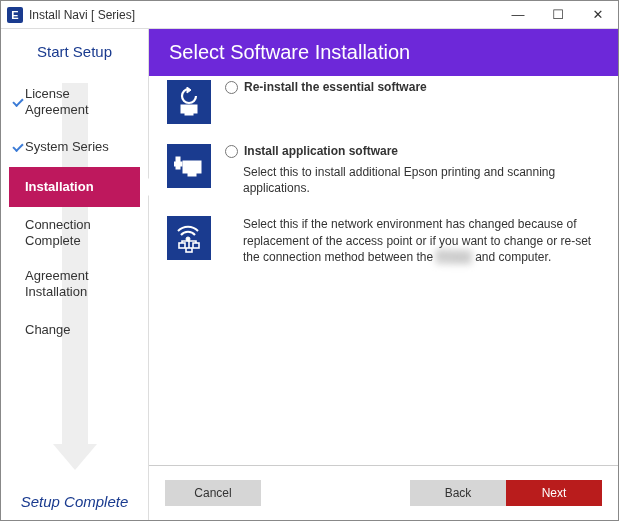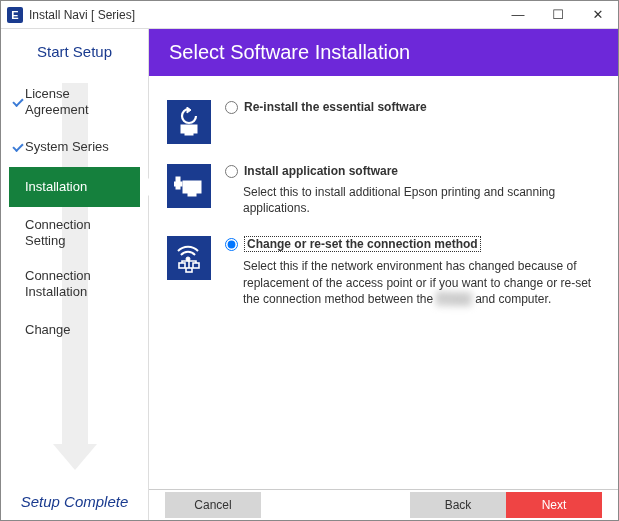--- a/index.html
+++ b/index.html
@@ -119,22 +119,23 @@
     content: "";
     position: absolute;
     left: 4px;
     top: 50%;
     width: 8px; height: 4px;
     border-left: 2px solid #3b7bd6;
     border-bottom: 2px solid #3b7bd6;
     transform: translateY(-60%) rotate(-45deg);
   }
   .step.active {
-    background: #15803d;
+    background: #be185d;
     color: #fff;
+    font-weight: bold;
   }
   .step.active::after {
     content: "";
     position: absolute;
     right: -10px;
     top: 50%;
     transform: translateY(-50%);
     width: 0; height: 0;
     border-top: 10px solid transparent;
     border-bottom: 10px solid transparent;
@@ -147,21 +148,21 @@
     min-width: 0;
   }
   .main-header {
     background: #6d28d9;
     color: #fff;
     font-size: 20px;
     padding: 12px 20px;
   }
   .options {
     flex: 1;
-    padding: 24px 18px 10px 18px;
+    padding: 4px 18px 10px 18px;
     overflow: auto;
   }
   .option {
     display: flex;
     margin-bottom: 20px;
   }
   .option .icon {
     width: 44px; height: 44px;
     background: #1a3b8f;
     margin-right: 14px;
@@ -197,35 +198,35 @@
   .blurred {
     filter: blur(3px);
     display: inline-block;
     background: rgba(180,180,180,0.35);
     border-radius: 2px;
     color: transparent;
     text-shadow: 0 0 6px rgba(100,100,100,0.8);
   }
   .footer {
     border-top: 1px solid #ccc;
-    padding: 2px 16px;
+    padding: 14px 16px;
     display: flex;
     align-items: center;
   }
   .footer .spacer { flex: 1; }
   .btn {
     min-width: 96px;
     height: 26px;
     border: none;
     font-size: 12px;
     cursor: pointer;
   }
   .btn.secondary { background: #d6d6d6; color: #333; }
   .btn.secondary:first-child { margin-left: 0; }
-  .btn.primary { background: #ef4444; color: #fff; }
+  .btn.primary { background: #b91c1c; color: #fff; }
 </style>
 </head>
 <body>
 
 <div class="window">
 
   <div class="titlebar">
     <span class="app-icon">E</span>
     <span>Install Navi [        Series]</span>
     <div class="wincontrols">
@@ -247,24 +248,24 @@
           <div class="step done">
             <span>License Agreement</span>
           </div>
           <div class="step done">
             <span>System Series</span>
           </div>
           <div class="step active">
             <span>Installation</span>
           </div>
           <div class="step">
-            <span>Connection Setting</span>
+            <span>Connection Complete</span>
           </div>
           <div class="step">
-            <span>Connection Installation</span>
+            <span>Agreement Installation</span>
           </div>
           <div class="step">
             <span>Change</span>
           </div>
         </div>
       <div class="step-bottom">Setup Complete</div>
     </div>
 
     <div class="main">
       <div class="main-header">Select Software Installation</div>
@@ -309,24 +310,20 @@
                 <path d="M4 8 a14 14 0 0 1 20 0" fill="none" stroke="#fff" stroke-width="2"></path>
                 <path d="M7 12 a9 9 0 0 1 14 0" fill="none" stroke="#fff" stroke-width="2"></path>
                 <circle cx="14" cy="16" r="2" fill="#fff"></circle>
                 <rect x="5" y="20" width="6" height="5" fill="none" stroke="#fff" stroke-width="1.6"></rect>
                 <rect x="19" y="20" width="6" height="5" fill="none" stroke="#fff" stroke-width="1.6"></rect>
                 <rect x="12" y="25" width="6" height="4" fill="none" stroke="#fff" stroke-width="1.6"></rect>
                 <path d="M8 20 v-2 h14 v2 M15 25 v-7" fill="none" stroke="#fff" stroke-width="1.6"></path>
               </svg>
             </div>
             <div class="content">
-              <label class="option-title-row">
-                <input type="radio" name="install-choice" checked="" style="">
-                <span class="option-title">Change or re-set the connection method</span>
-              </label>
               <div class="option-desc"><span>Select this if the network environment has changed because of replacement of the access point or if you want to change or re-set the connection method between the </span><span class="blurred">Printer</span><span> and computer.</span></div>
             </div>
           </div>
         </div>
 
       <div class="footer">
         <button class="btn secondary">Cancel</button>
         <div class="spacer"></div>
         <button class="btn secondary">Back</button>
         <button class="btn primary">Next</button>

